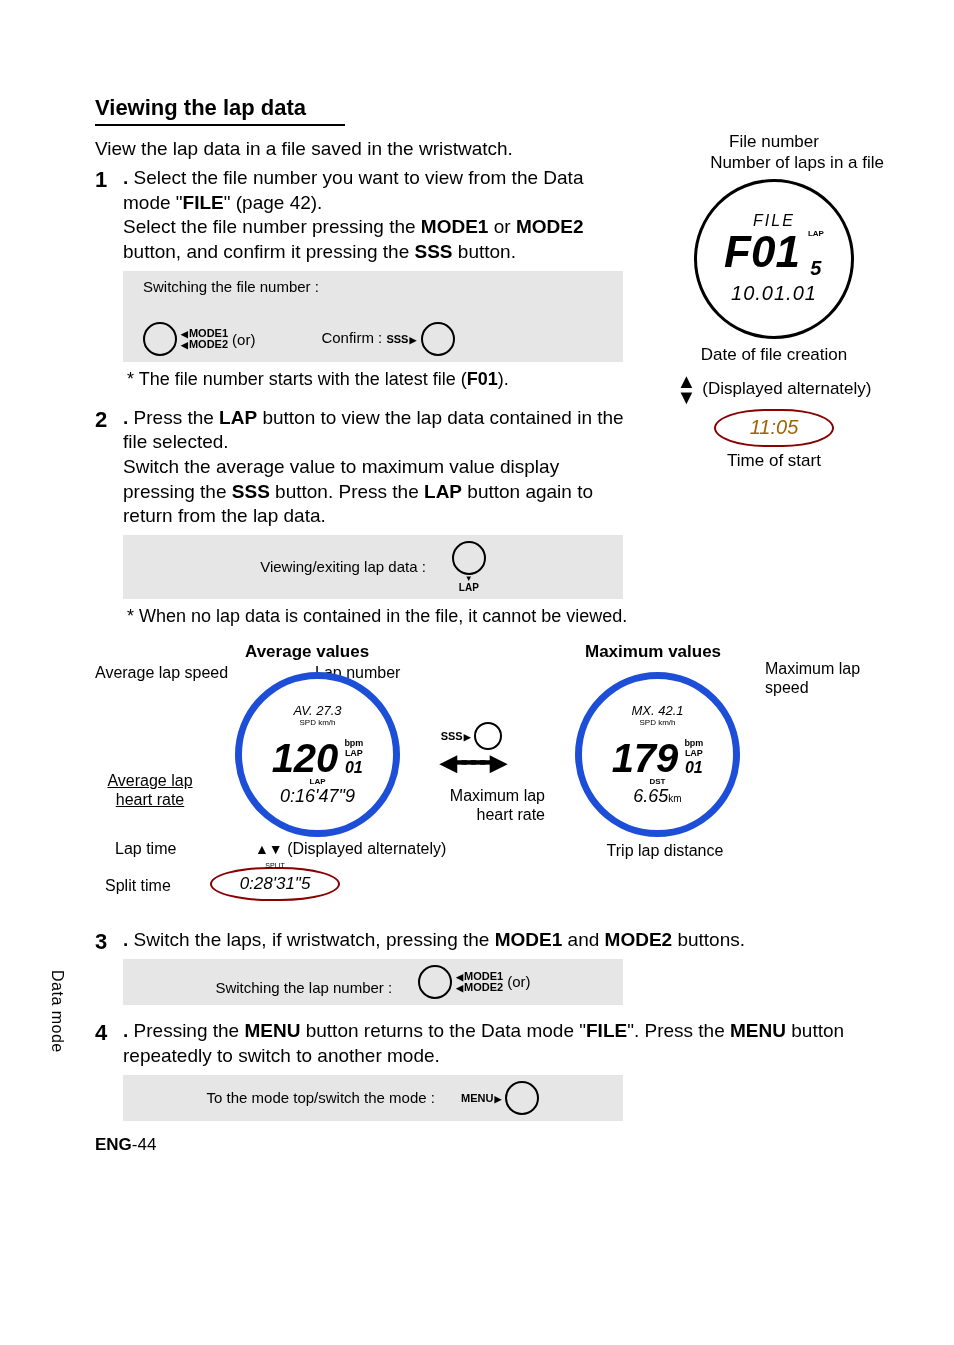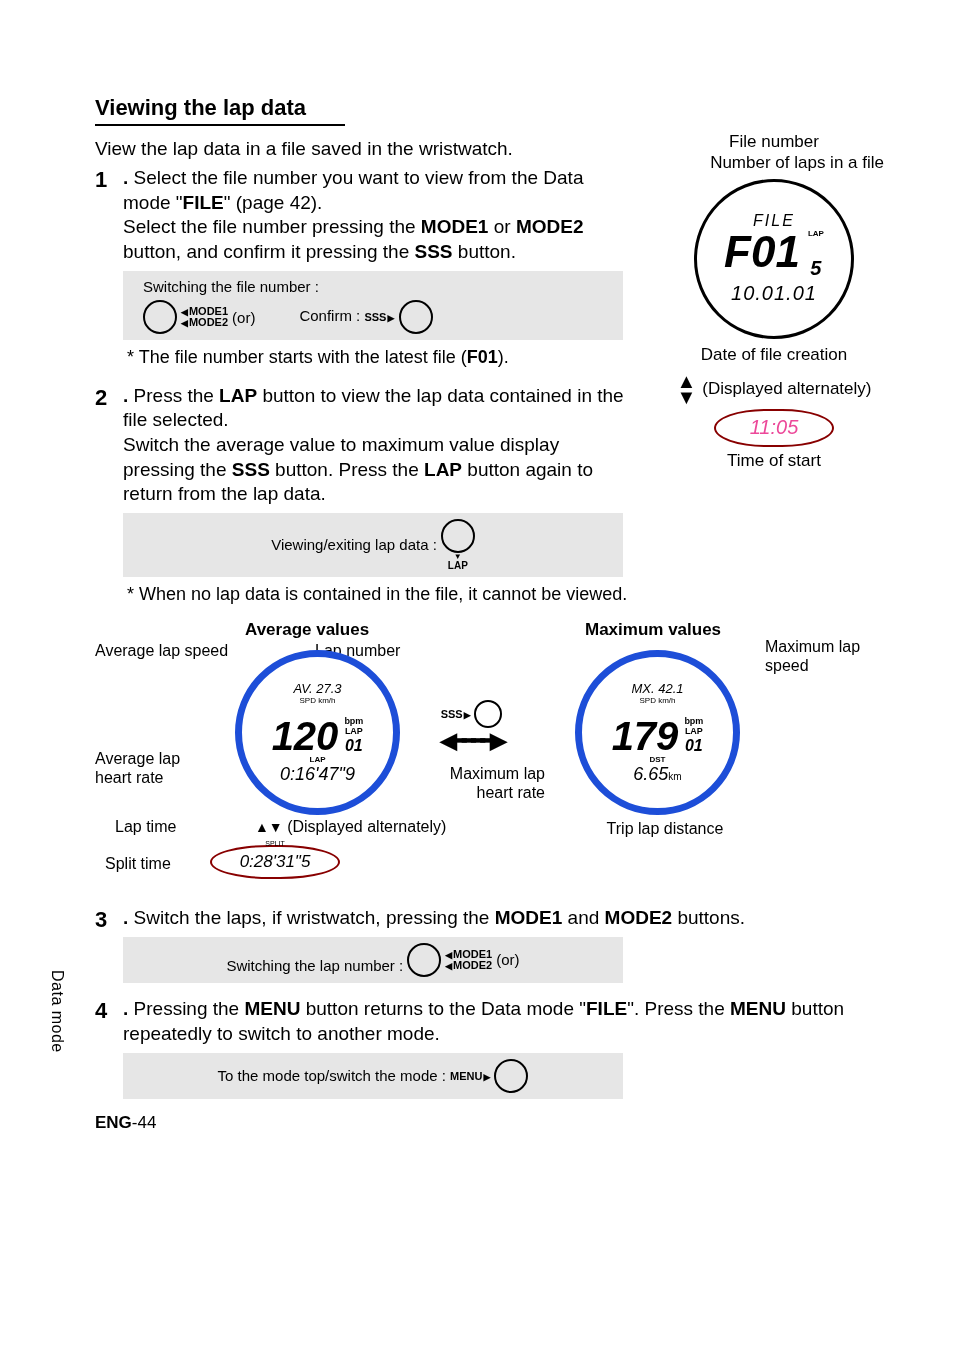--- a/index.html
+++ b/index.html
@@ -39,21 +39,21 @@
   .step-dot { font-weight: bold; }
   .b { font-weight: bold; }
   .graybox {
     background: #e6e6e6;
     padding: 6px 10px;
     margin: 6px 0;
     font-size: 15px;
     display: flex;
     align-items: center;
     justify-content: center;
-    gap: 4px;
+    gap: 26px;
     flex-wrap: wrap;
     width: 500px;
   }
   .note { padding-left: 14px; text-indent: -10px; font-size: 18px; margin: 4px 0 6px 0; }
   .btn-circle {
     display: inline-block;
     width: 34px; height: 34px;
     border: 2px solid #000;
     border-radius: 50%;
     position: relative;
@@ -197,21 +197,21 @@
         </span>
       </div>
       <div class="row3">10.01.01</div>
     </div>
     <div class="caption">Date of file creation</div>
     <div style="display:flex; align-items:center; justify-content:center; gap:6px; margin-top:8px;">
       <span class="alt-arrows">▲<br>▼</span>
       <span class="caption">(Displayed alternately)</span>
     </div>
     <div class="mini-face red-line">
-        <span style="color:#ec4899;">11:05</span>
+        <span style="color:#a16207;">11:05</span>
       </div>
     <div class="caption">Time of start</div>
   </div>
 
   <div class="diagram-area">
     <div class="col-title" style="position:absolute; left:150px; top:0;">Average values</div>
     <div class="col-title" style="position:absolute; left:490px; top:0;">Maximum values</div>
 
     <div class="dlabel" style="left:0; top:22px;">Average lap speed</div>
     <div class="dlabel" style="left:220px; top:22px;">Lap number</div>
@@ -245,21 +245,21 @@
         <span class="side">
           <span>bpm</span><br>
           <span>LAP</span><br>
           <span style="font-size:16px; font-style:italic;">01</span>
         </span>
       </div>
       <div style="font-size:8px; font-style:normal; font-weight:bold;">DST</div>
       <div class="bot"><span>6.65</span><span style="font-size:10px; font-style:normal;">km</span></div>
     </div>
 
-    <div class="dlabel" style="left:0; top:130px; width:110px; text-align:left;"><span>Average lap heart rate</span></div>
+    <div class="dlabel" style="left:0; top:130px; width:110px; text-align:center;text-decoration:underline;"><span>Average lap heart rate</span></div>
     <div class="dlabel" style="left:335px; top:145px; width:115px; text-align:right;"><span>Maximum lap heart rate</span></div>
     <div class="dlabel" style="left:490px; top:200px; width:160px; text-align:center;">Trip lap distance</div>
 
     <div class="dlabel" style="left:20px; top:198px;">Lap time</div>
     <div class="dlabel" style="left:160px; top:198px;">
       <span class="alt-arrows" style="font-size:14px;">▲▼</span>
       <span>(Displayed alternately)</span>
     </div>
 
     <div class="dlabel" style="left:10px; top:235px;">Split time</div>

